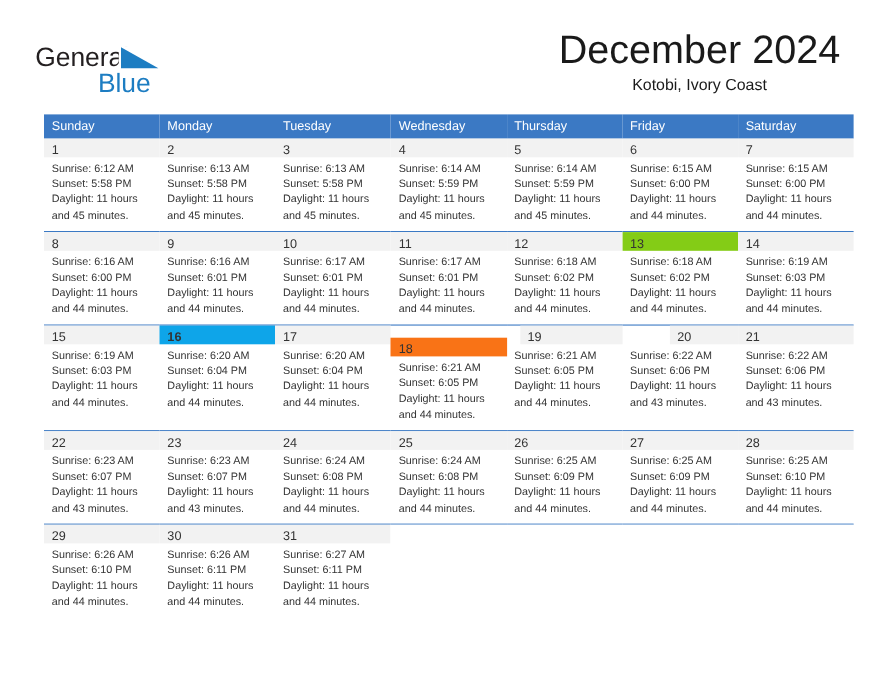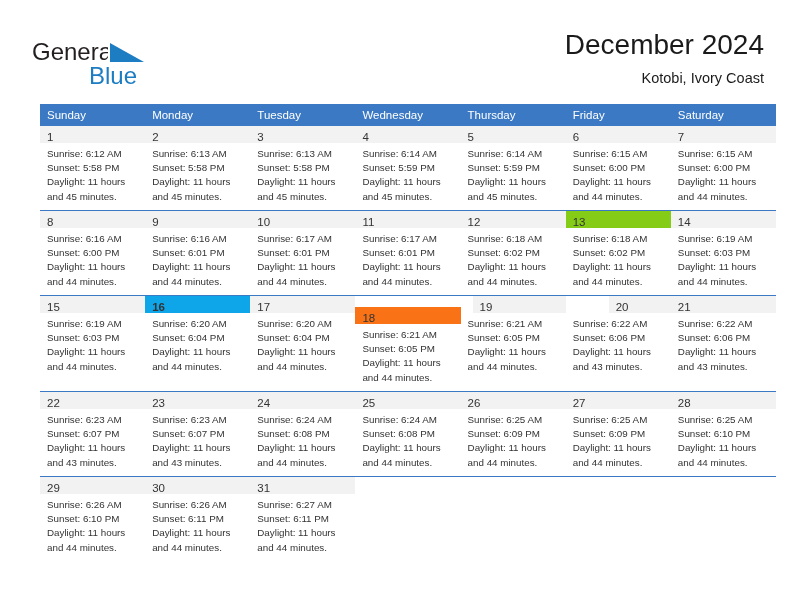--- a/index.html
+++ b/index.html
@@ -39,34 +39,35 @@
   }
   .logo svg { display: block; }
 
   .title-block {
     position: absolute;
     right: 0;
     top: 0;
     text-align: right;
   }
   .cal-title {
-    font-size: 28px;
+    font-size: 36px;
     font-weight: normal;
     color: #1a1a1a;
     line-height: 34px;
     letter-spacing: 0px;
     white-space: nowrap;
   }
   .cal-subtitle {
     font-size: 14.5px;
     font-weight: normal;
     color: #1a1a1a;
     line-height: 20px;
     margin-top: 6px;
     white-space: nowrap;
+    text-align: center;
   }
 
   
   .calendar {
     position: absolute;
     left: 40px;
     top: 104px;
     width: 736px;
     border-collapse: collapse;
     table-layout: fixed;

